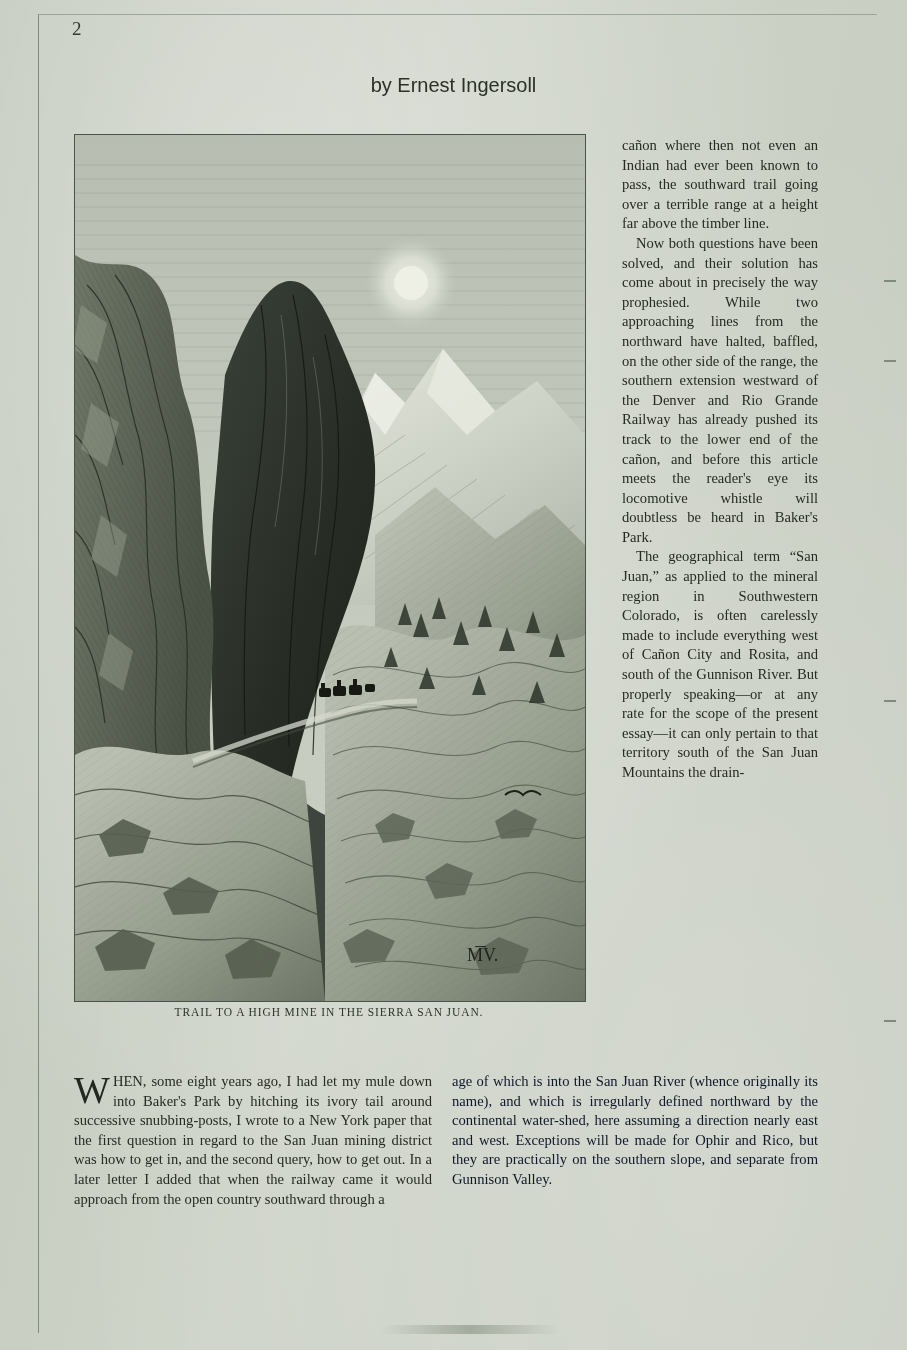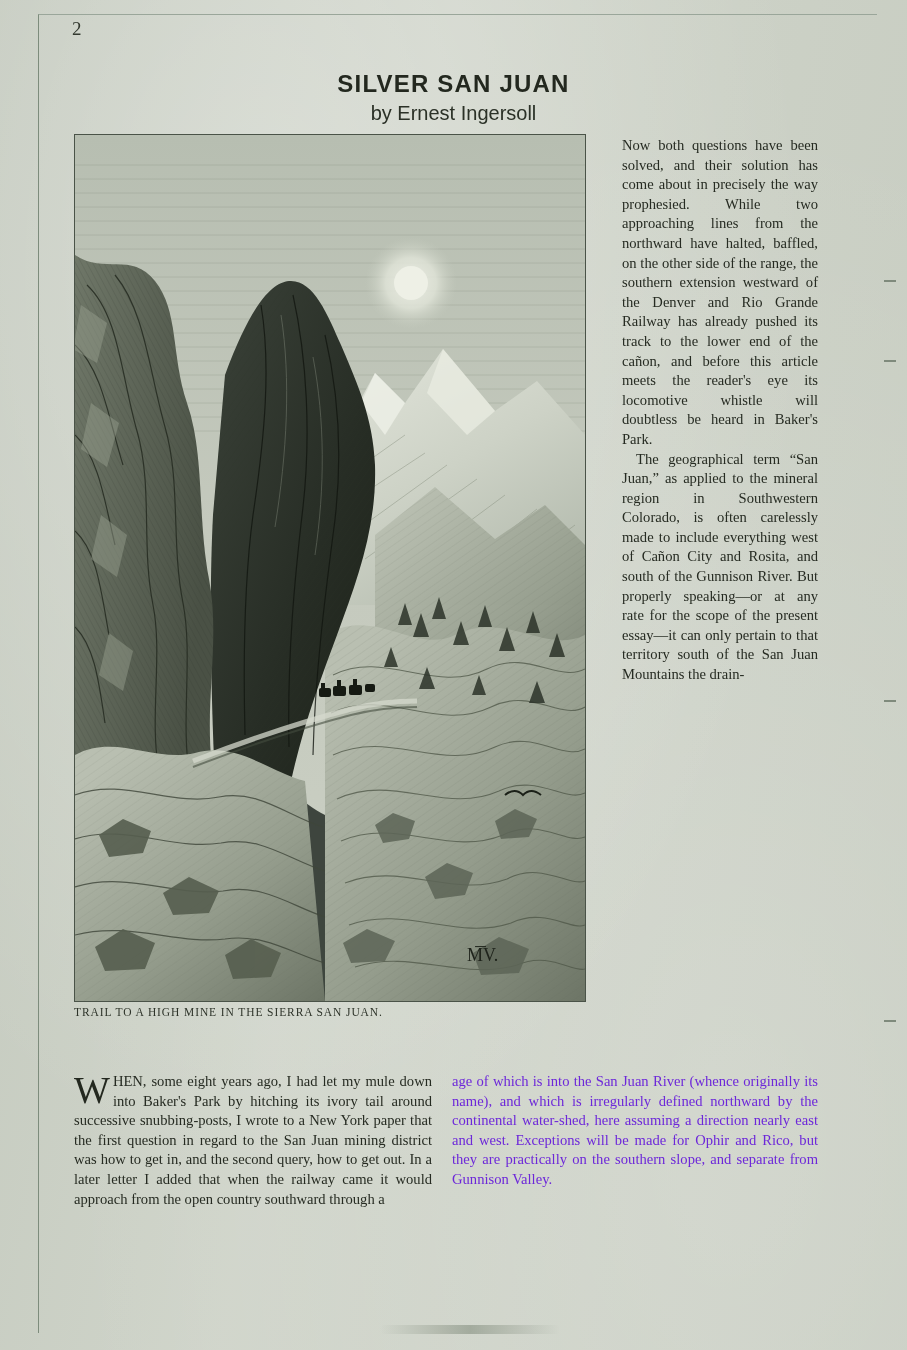--- a/index.html
+++ b/index.html
@@ -76,21 +76,21 @@
     background: #bef264;
   }
   .engraving {
     position: absolute;
     inset: 0;
   }
   .fig-caption {
     position: absolute;
     left: 74px; top: 1006px;
     width: 510px;
-    text-align: left;
+    text-align: center;
     font-family: "Liberation Serif", serif;
     font-size: 11.5px;
     letter-spacing: 0.9px;
     color: #2e342a;
   }
 
   
   .col-right {
     position: absolute;
     left: 622px; top: 136px;
@@ -113,21 +113,21 @@
     color: #262b22;
     text-align: justify;
     text-align-last: left;
   }
   .bottom-right {
     position: absolute;
     left: 452px; top: 1072px;
     width: 366px;
     font-size: 14.6px;
     line-height: 19.6px;
-    color: #6d28d9;
+    color: #0f172a;
     text-align: justify;
     text-align-last: left;
   }
   .bottom-right p { margin: 0; }
   .bottom-right p + p { text-indent: 14px; }
 
   .dropcap-para {
     position: relative;
     margin: 0;
   }
@@ -159,21 +159,20 @@
 </head>
 <body>
 
 <div class="page">
 
   <div class="border-frame"></div>
 
   <div class="page-number">2</div>
 
   <div class="title-block">
-    <div class="article-title">SILVER SAN JUAN</div>
     <div class="byline">by Ernest Ingersoll</div>
   </div>
 
   <div class="figure">
     <svg class="engraving" viewBox="0 0 510 866" preserveAspectRatio="none">
       <defs>
         <linearGradient id="sky" x1="0" y1="0" x2="0" y2="1">
           <stop offset="0%" stop-color="#b7beb1"></stop>
           <stop offset="45%" stop-color="#c4c9bd"></stop>
           <stop offset="100%" stop-color="#cbd0c4"></stop>
@@ -364,20 +363,21 @@
         <path d="M430 660 q10 -8 18 0 q8 -8 18 0"></path>
       </g>
 
       <text x="392" y="826" font-family="Liberation Serif, serif" font-size="18" fill="#1e231b">M͞V.</text>
     </svg>
   </div>
 
   <div class="fig-caption">TRAIL TO A HIGH MINE IN THE SIERRA SAN JUAN.</div>
 
   <div class="col-right">
+    <p>cañon where then not even an Indian had ever been known to pass, the southward trail going over a terrible range at a height far above the timber line.</p>
     <p>Now both questions have been solved, and their solution has come about in precisely the way prophesied. While two approaching lines from the northward have halted, baffled, on the other side of the range, the southern extension westward of the Denver and Rio Grande Railway has already pushed its track to the lower end of the cañon, and before this article meets the reader's eye its locomotive whistle will doubtless be heard in Baker's Park.</p>
     <p>The geographical term “San Juan,” as applied to the mineral region in Southwestern Colorado, is often carelessly made to include everything west of Cañon City and Rosita, and south of the Gunnison River. But properly speaking—or at any rate for the scope of the present essay—it can only pertain to that territory south of the San Juan Mountains the drain-</p>
   </div>
 
   <div class="bottom-left">
     <p class="dropcap-para">
       <span class="dropcap">W</span><span>HEN, some eight years ago, I had let my mule down into Baker's Park by hitching its ivory tail around successive snubbing-posts, I wrote to a New York paper that the first question in regard to the San Juan mining district was how to get in, and the second query, how to get out.  In a later letter I added that when the railway came it would approach from the open country southward through a</span>
     </p>
   </div>
 

